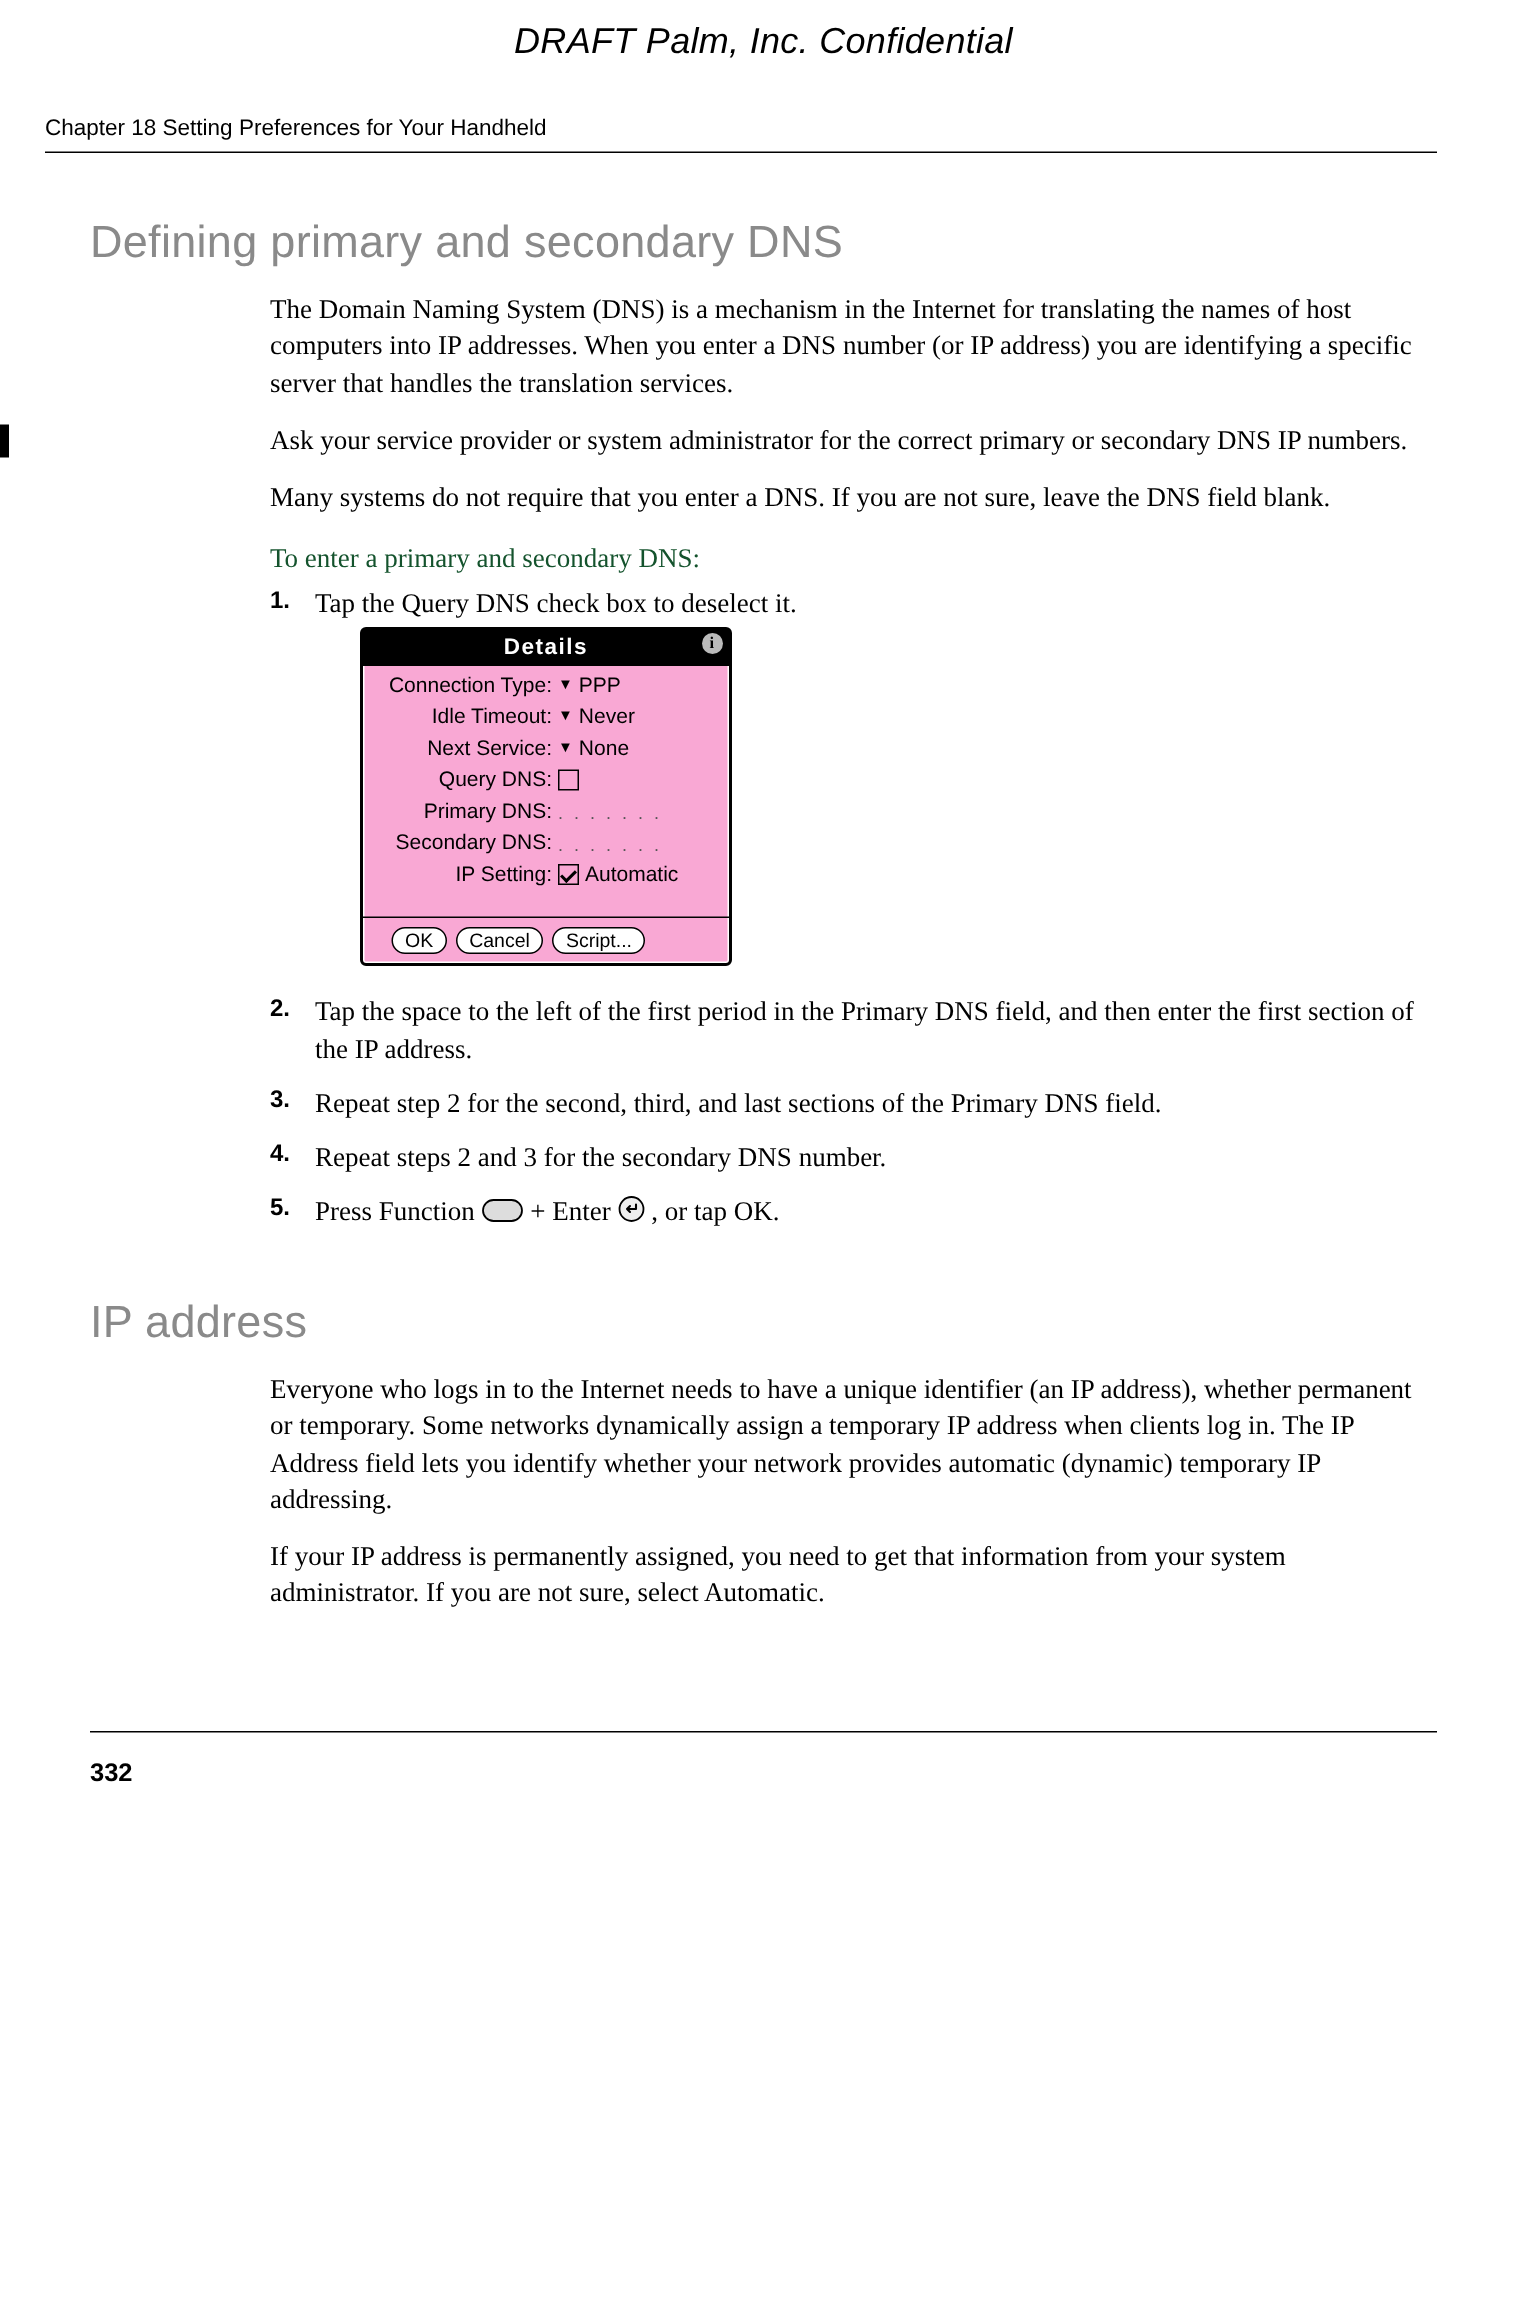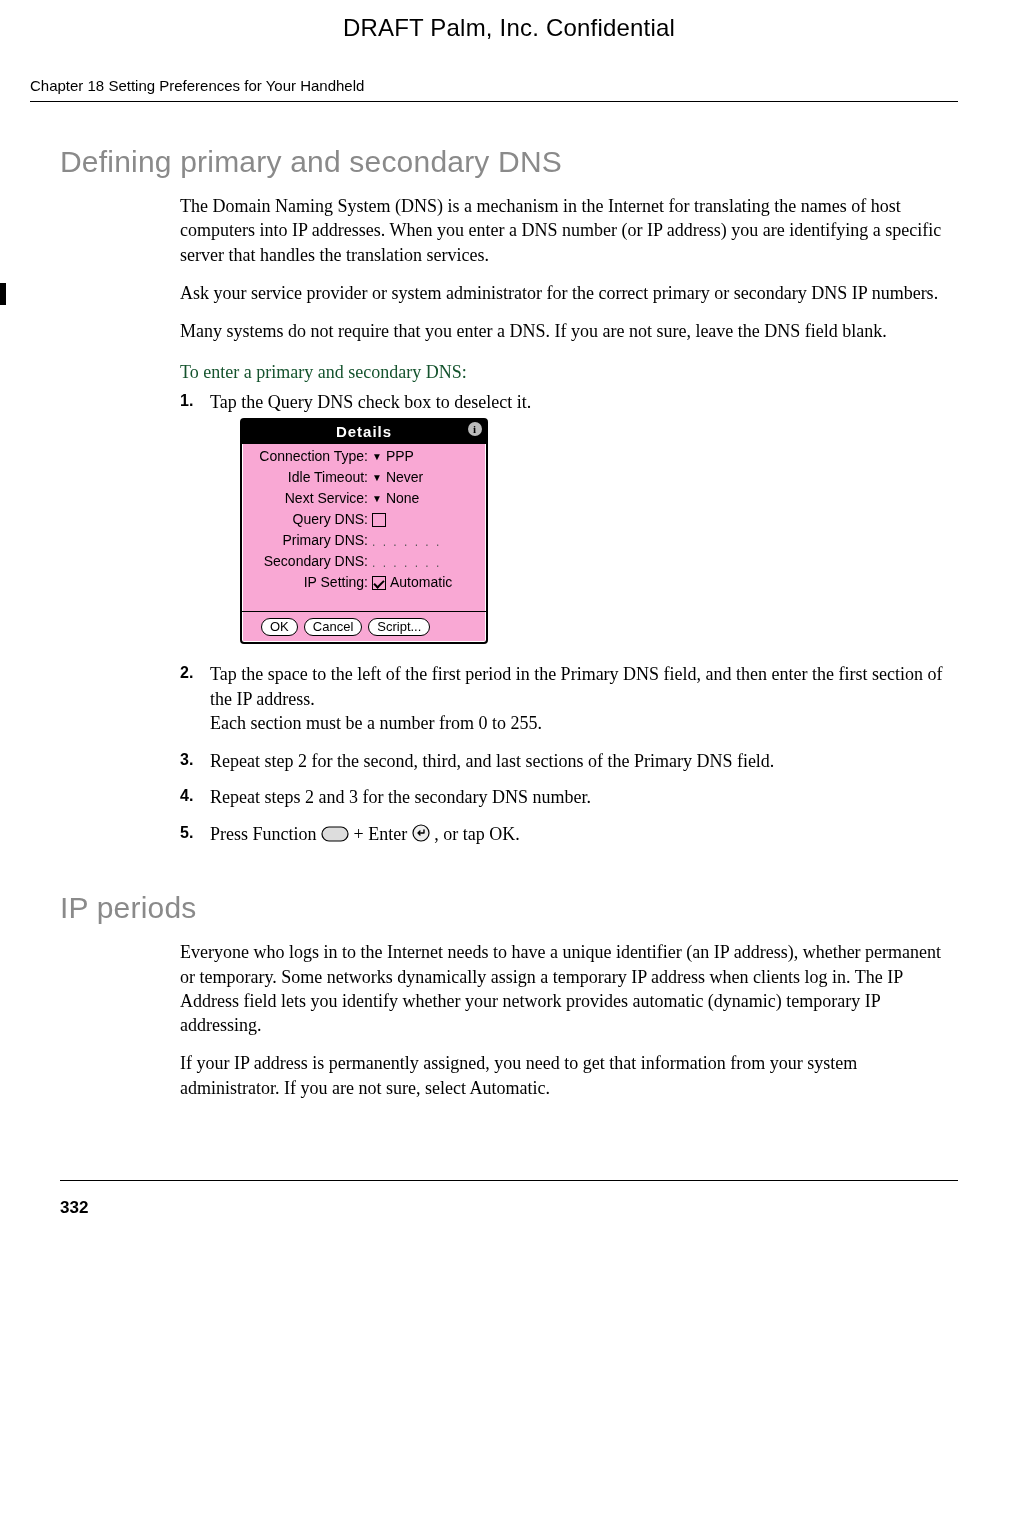--- a/index.html
+++ b/index.html
@@ -12,20 +12,21 @@
     padding: 0;
     width: 1018px;
   }
   .draft-header {
     text-align: center;
     font-family: Arial, Helvetica, sans-serif;
     font-size: 24px;
     padding-top: 12px;
     padding-bottom: 8px;
     letter-spacing: 0.2px;
+    font-style: italic;
   }
   .chapter-line {
     margin: 24px 60px 0 30px;
     font-family: Arial, Helvetica, sans-serif;
     font-size: 15px;
     border-bottom: 1px solid #000;
     padding-bottom: 4px;
   }
   .section-heading {
     font-family: Liberation Sans, sans-serif;
@@ -205,21 +206,20 @@
           <span class="pill-btn">OK</span>
           <span class="pill-btn">Cancel</span>
           <span class="pill-btn">Script...</span>
         </div>
       </div>
     </li>
 
     <li>
       <span class="marker">2.</span>
       <span>Tap the space to the left of the first period in the Primary DNS field, and then enter the first section of the IP address.</span>
-      <p class="step-sub">Each section must be a number from 0 to 255.</p>
     </li>
 
     <li>
       <span class="marker">3.</span>
       <span>Repeat step 2 for the second, third, and last sections of the Primary DNS field.</span>
     </li>
 
     <li>
       <span class="marker">4.</span>
       <span>Repeat steps 2 and 3 for the secondary DNS number.</span>
@@ -238,21 +238,21 @@
         <svg width="18" height="18" viewBox="0 0 18 18">
             <circle cx="9" cy="9" r="8" fill="#eee" stroke="#000" stroke-width="1.2"></circle>
             <path d="M12 6 V9 H6 M6 9 L8 7 M6 9 L8 11" fill="none" stroke="#000" stroke-width="1.4" stroke-linecap="round" stroke-linejoin="round"></path>
           </svg>
       </span>
       <span>, or tap OK.</span>
     </li>
   </ol>
 </div>
 
-<div class="section-heading">IP periods</div>
+<div class="section-heading">IP address</div>
 
 <div class="body-block">
   <p>Everyone who logs in to the Internet needs to have a unique identifier (an IP address), whether permanent or temporary. Some networks dynamically assign a temporary IP address when clients log in. The IP Address field lets you identify whether your network provides automatic (dynamic) temporary IP addressing.</p>
   <p>If your IP address is permanently assigned, you need to get that information from your system administrator. If you are not sure, select Automatic.</p>
 </div>
 
 <div class="footer">
   <span>332</span>
 </div>
 

